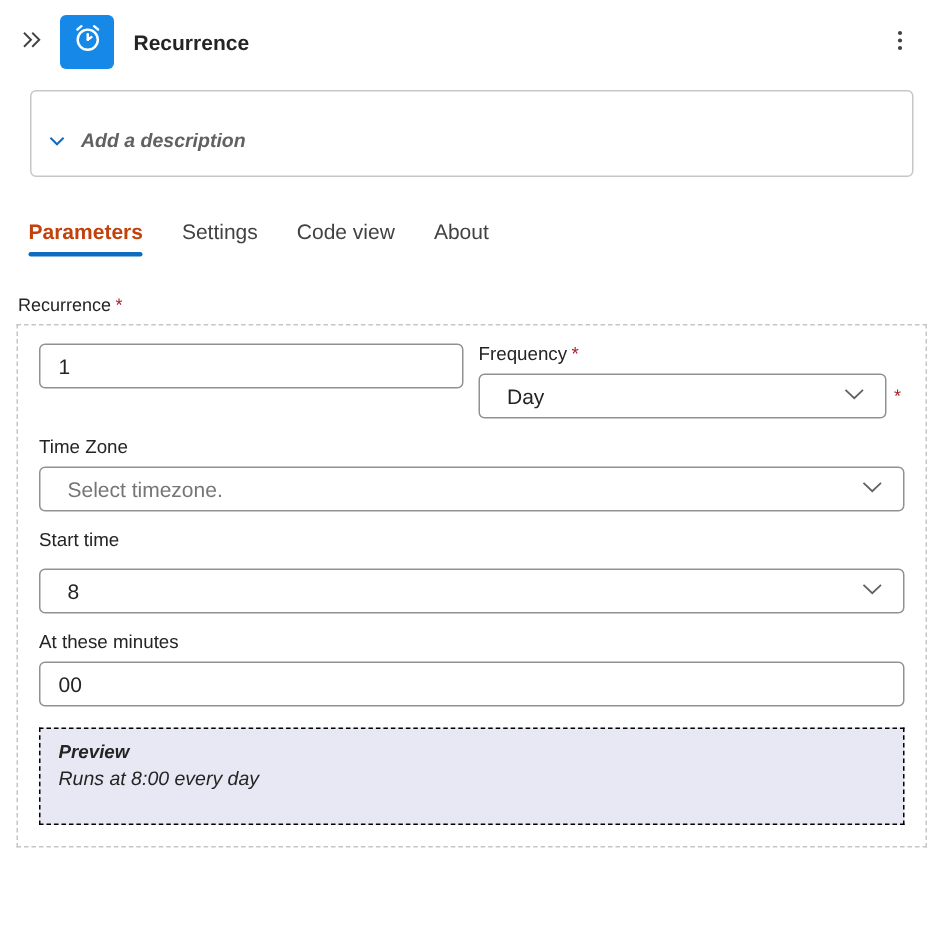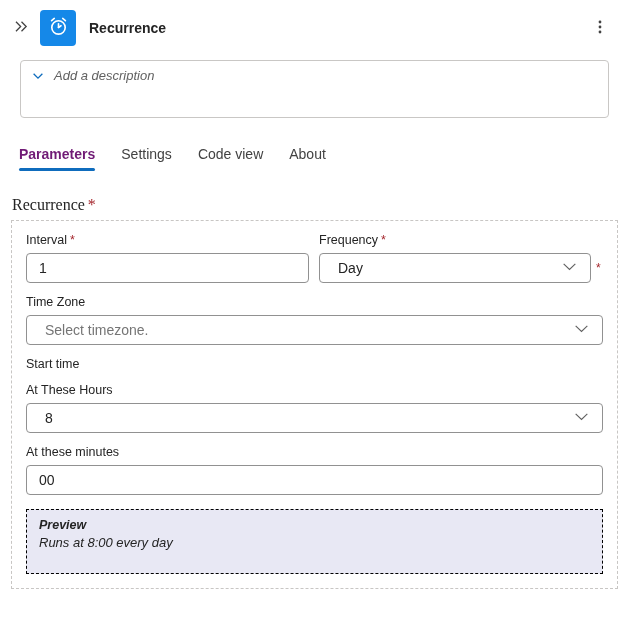--- a/index.html
+++ b/index.html
@@ -21,36 +21,36 @@
     background:var(--icon-bg,#1588e8);
     display:flex; align-items:center; justify-content:center; flex:none;
   }
   .title { font-size:14px; font-weight:600; margin-left:13px; }
   .spacer { flex:1; }
 
   
   .desc {
     margin:14px 20px 0 20px; height:58px;
     border:1px solid #c9c7c5; border-radius:4px;
-    padding:5px 10px; display:flex; gap:9px; cursor:text;
+    padding:23px 10px; display:flex; gap:9px; cursor:text;font-weight:bold;
   }
   .desc-ph { font-style:italic; color:var(--muted,#616161); font-size:13px; margin-top:2px; }
   .desc-chev { margin-top:3px; flex:none; }
 
   
   .tabs { display:flex; gap:26px; margin:28px 0 0 19px; }
   .tab { font-size:14px; color:#424242; padding-bottom:9px; position:relative; cursor:pointer; }
-  .tab.active { font-weight:700; color:#701a75; }
+  .tab.active { font-weight:700; color:#c2410c; }
   .tab.active::after {
     content:""; position:absolute; left:0; right:0; bottom:0; height:3px;
     background:var(--accent,#0f6cbd); border-radius:2px;
   }
 
   
-  .group-label { margin:25px 0 6px 12px; font-size:16px;font-family:Liberation Serif, serif; }
+  .group-label { margin:25px 0 6px 12px; font-size:12px; }
   .req { color:var(--required,#a4262c); margin-left:3px; }
   .group { margin:0 11px; border:1px dashed var(--dash,#c8c6c4); padding:12px 14px 14px 14px; }
 
   .field { margin-bottom:12px; }
   .field-label { display:block; font-size:12.5px; margin-bottom:6px; }
   .control {
     height:30px; width:100%; border:1px solid #919191; border-radius:4px;
     background:#fff; font-family:"Liberation Sans", sans-serif;
     font-size:14px; color:#242424; padding:0 12px; outline:none;
   }
@@ -133,23 +133,20 @@
   </div>
 
   <div class="group-label">
     <span>Recurrence</span><span class="req">*</span>
   </div>
 
   <div class="group">
 
     <div class="row2">
       <div class="col-interval field">
-        <label class="field-label">
-          <span>Interval</span><span class="req">*</span>
-        </label>
         <input class="control" type="text" value="1" style="">
       </div>
 
       <div class="col-freq field">
         <label class="field-label">
           <span>Frequency</span><span class="req">*</span>
         </label>
         <div class="control-row">
           <div class="control combo">
             <span class="val">Day</span>
@@ -178,23 +175,20 @@
       </div>
     </div>
 
     <div class="field">
       <label class="field-label">
         <span>Start time</span>
       </label>
     </div>
 
     <div class="field">
-      <label class="field-label">
-        <span>At These Hours</span>
-      </label>
       <div class="control combo">
         <span class="val">8</span>
         <span class="chev">
           <svg width="17" height="17" viewBox="0 0 16 16" fill="none" stroke="#616161" stroke-width="1.1">
             <path d="M2.5 5.5 L8 10.8 L13.5 5.5"></path>
           </svg>
         </span>
       </div>
     </div>
 

